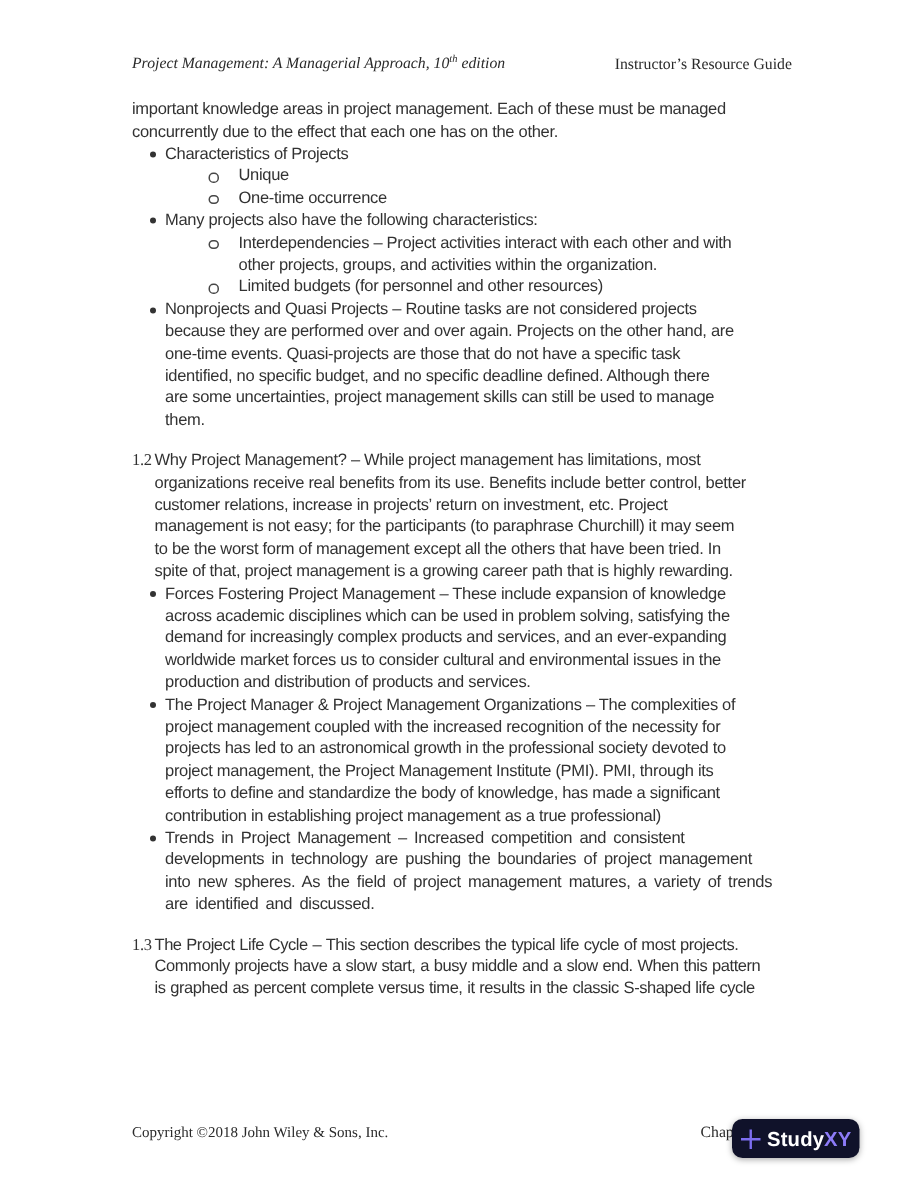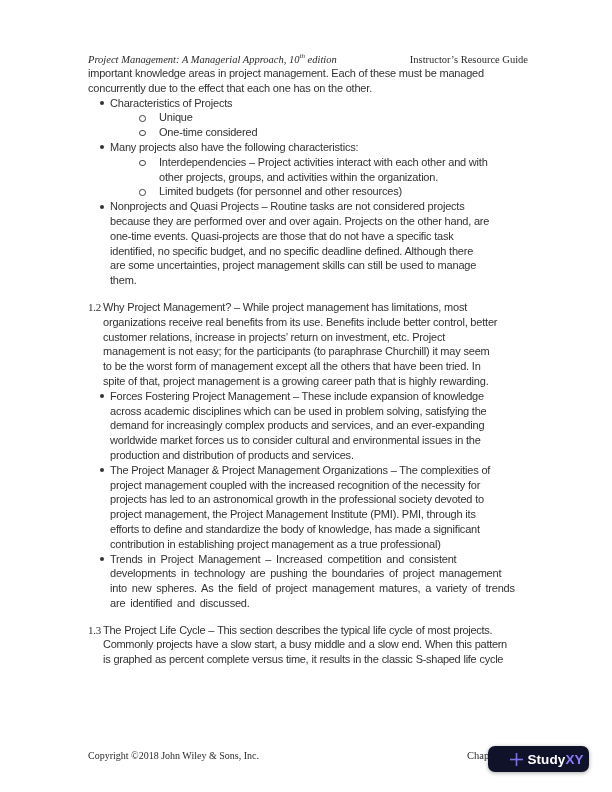--- a/index.html
+++ b/index.html
@@ -12,21 +12,21 @@
     font-family: "Liberation Sans", "DejaVu Sans", sans-serif;
   }
   
   .hdr {
     position: absolute;
     top: 35px; left: 88px; right: 84px;
     display: flex; justify-content: space-between; align-items: baseline;
     font-family: "Liberation Serif", "DejaVu Serif", serif;
     font-size: 10.5px; color: #2a2a2a;
   }
-  .hdr-left { font-style: italic; margin-top: 17px; }
+  .hdr-left { font-style: italic; }
   .hdr-left sup { font-size: 7px; }
   .ftr-left {
     position: absolute; top: 750px; left: 88px;
     font-family: "Liberation Serif", "DejaVu Serif", serif;
     font-size: 10px; color: #2a2a2a;
   }
   .ftr-right {
     position: absolute; top: 750px; left: 467px;
     font-family: "Liberation Serif", "DejaVu Serif", serif;
     font-size: 10.5px; color: #2a2a2a;
@@ -63,21 +63,20 @@
   
   .badge {
     position: absolute;
     left: 488px; top: 746px;
     width: 85px; height: 26px;
     border-radius: 7px;
     display: flex; align-items: center; justify-content: center;
     gap: 3px;
     box-shadow: 0 1px 4px rgba(0,0,0,0.35);
     cursor: pointer;
-    padding-left: 16px;
   }
   .badge-text {
     font-family: "Liberation Sans", "DejaVu Sans", sans-serif;
     font-weight: bold; font-size: 13.5px; letter-spacing: 0.1px;
     white-space: nowrap;
   }
 </style>
 </head>
 <body>
 
@@ -96,21 +95,21 @@
     <div class="li1">
       <span class="dot"></span>
       <span class="txt">Characteristics of Projects</span>
     </div>
     <div class="li2">
       <span class="circ"></span>
       <span class="txt">Unique</span>
     </div>
     <div class="li2">
       <span class="circ"></span>
-      <span class="txt">One-time considered</span>
+      <span class="txt">One-time occurrence</span>
     </div>
 
     <div class="li1">
       <span class="dot"></span>
       <span class="txt">Many projects also have the following characteristics:</span>
     </div>
     <div class="li2">
       <span class="circ"></span>
       <span class="txt">Interdependencies – Project activities interact with each other and with
 other projects, groups, and activities within the organization.</span>

